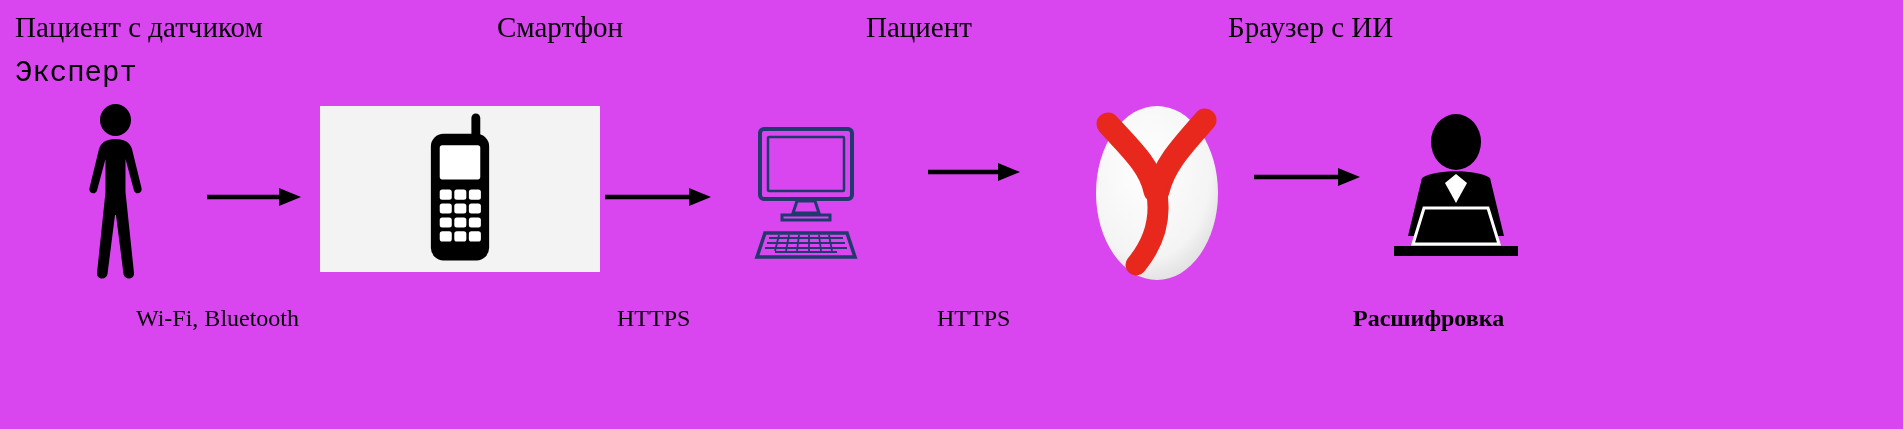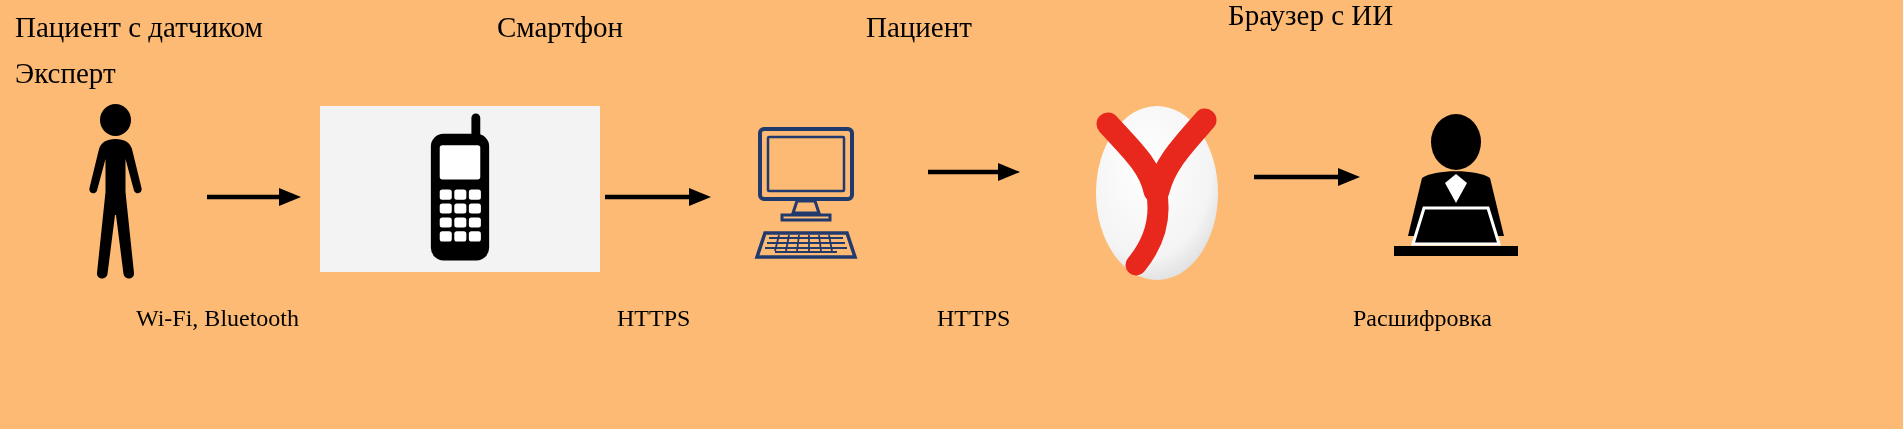--- a/index.html
+++ b/index.html
@@ -2,21 +2,21 @@
 <html><head>
 <meta charset="utf-8">
 <style>
   * { margin: 0; padding: 0; box-sizing: border-box; }
   html, body { background: #ffffff; }
   body { font-family: "Liberation Serif", serif; color: #000; }
   .canvas {
     position: relative;
     width: 1903px;
     height: 429px;
-    background: #fdba74;
+    background: #d946ef;
     overflow: hidden;
   }
   .top-label {
     position: absolute;
     font-size: 29px;
     line-height: 1.1;
     white-space: nowrap;
     color: #000;
   }
   .bottom-label {
@@ -38,24 +38,24 @@
     justify-content: center;
   }
   .arrow { position: absolute; }
 </style>
 </head>
 <body>
 
 <div class="canvas">
 
   <div class="top-label" style="left:15px; top:12px;">Пациент с датчиком</div>
-  <div class="top-label" style="left:15px; top:58px;">Эксперт</div>
+  <div class="top-label" style="left:15px; top:58px;font-family:Liberation Mono, monospace;">Эксперт</div>
   <div class="top-label" style="left:497px; top:12px;">Смартфон</div>
   <div class="top-label" style="left:866px; top:12px;">Пациент</div>
-  <div class="top-label" style="left:1228px; top:0;">Браузер с ИИ</div>
+  <div class="top-label" style="left:1228px; top:12px;">Браузер с ИИ</div>
 
   <div class="icon-box" style="left:68px; top:103px; width:95px; height:178px;">
     <svg width="95" height="178" viewBox="0 0 95 178" fill="#000000">
       <ellipse cx="47.5" cy="17" rx="15.5" ry="16"></ellipse>
       <path d="M47.5 36 c-9 0 -14.5 3.5 -16.5 10 l-9.5 39 c-1.2 5.5 6 7.5 7.6 2.2 l8.4 -31.2 v33 l-8.5 81 c-0.7 6.5 9.5 7.5 10.5 1 l7.5 -59 h1 l7.5 59 c1 6.5 11.2 5.5 10.5 -1 l-8.5 -81 v-33 l8.4 31.2 c1.6 5.3 8.8 3.3 7.6 -2.2 l-9.5 -39 c-2 -6.5 -7.5 -10 -16.5 -10 z"></path>
     </svg>
   </div>
 
   <div class="phone-panel">
     <span>
@@ -152,15 +152,15 @@
   <div class="arrow" style="left:1252px; top:166px;">
     <svg width="110" height="22" viewBox="0 0 110 22">
       <line x1="2" y1="11" x2="88" y2="11" stroke="#000" stroke-width="4.5"></line>
       <polygon points="86,2 108,11 86,20" fill="#000"></polygon>
     </svg>
   </div>
 
   <div class="bottom-label" style="left:136px; top:305px;">Wi-Fi, Bluetooth</div>
   <div class="bottom-label" style="left:617px; top:305px;">HTTPS</div>
   <div class="bottom-label" style="left:937px; top:305px;">HTTPS</div>
-  <div class="bottom-label" style="left:1353px; top:305px;">Расшифровка</div>
+  <div class="bottom-label" style="left:1353px; top:305px;font-weight:bold;">Расшифровка</div>
 
 </div>
 
 </body></html>

